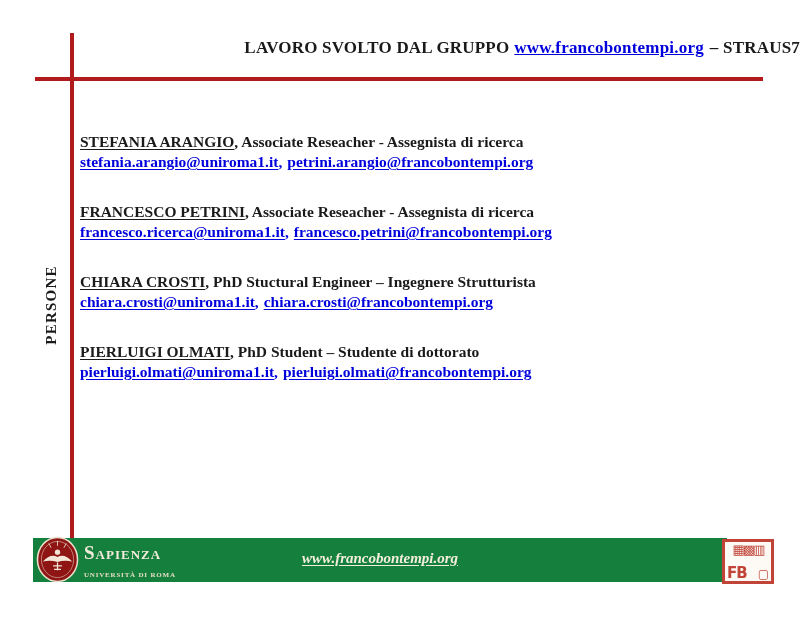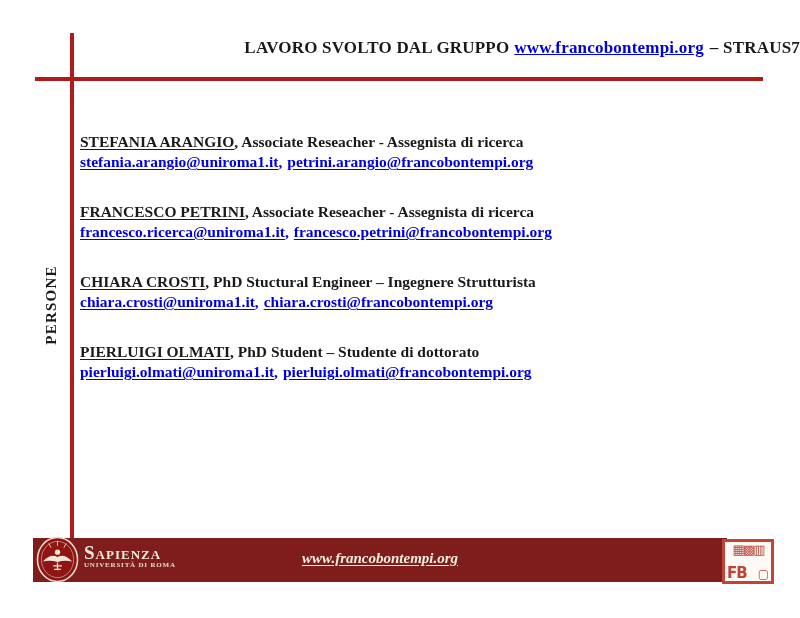--- a/index.html
+++ b/index.html
@@ -44,30 +44,30 @@
   .pname{text-decoration:underline;text-underline-offset:2px;}
   .prole{}
   .email{
     color:#0000DC;text-decoration:underline;text-underline-offset:2px;cursor:pointer;
   }
   .sep{color:#0000DC;margin-right:5px;}
 
   
   .footer-bar{
     position:absolute;left:33px;top:538px;width:694px;height:44px;
-    background:#7f1d1d;
+    background:#15803d;
   }
   .emblem{position:absolute;left:3px;top:-2px;width:43px;height:47px;}
   .sap-block{position:absolute;left:51px;top:5px;line-height:1;}
   .sap-name{
     font-size:19px;font-weight:bold;color:#F3EADA;letter-spacing:1px;
     font-variant:small-caps;
   }
   .sap-sub{
-    font-size:7px;font-weight:bold;color:#E8DCC8;letter-spacing:.8px;margin-top:0;
+    font-size:7px;font-weight:bold;color:#E8DCC8;letter-spacing:.8px;margin-top:10px;
   }
   .footer-link{
     position:absolute;left:0;right:0;top:12px;text-align:center;
     font-size:15px;font-weight:bold;font-style:italic;
     color:#F5EEDD;text-decoration:underline;text-underline-offset:2px;cursor:pointer;
   }
   .fbo-seal{
     position:absolute;left:722px;top:539px;width:42px;height:37px;
     background:#FDFAF5;border:3px solid #C04538;
     display:flex;flex-direction:column;justify-content:space-between;

